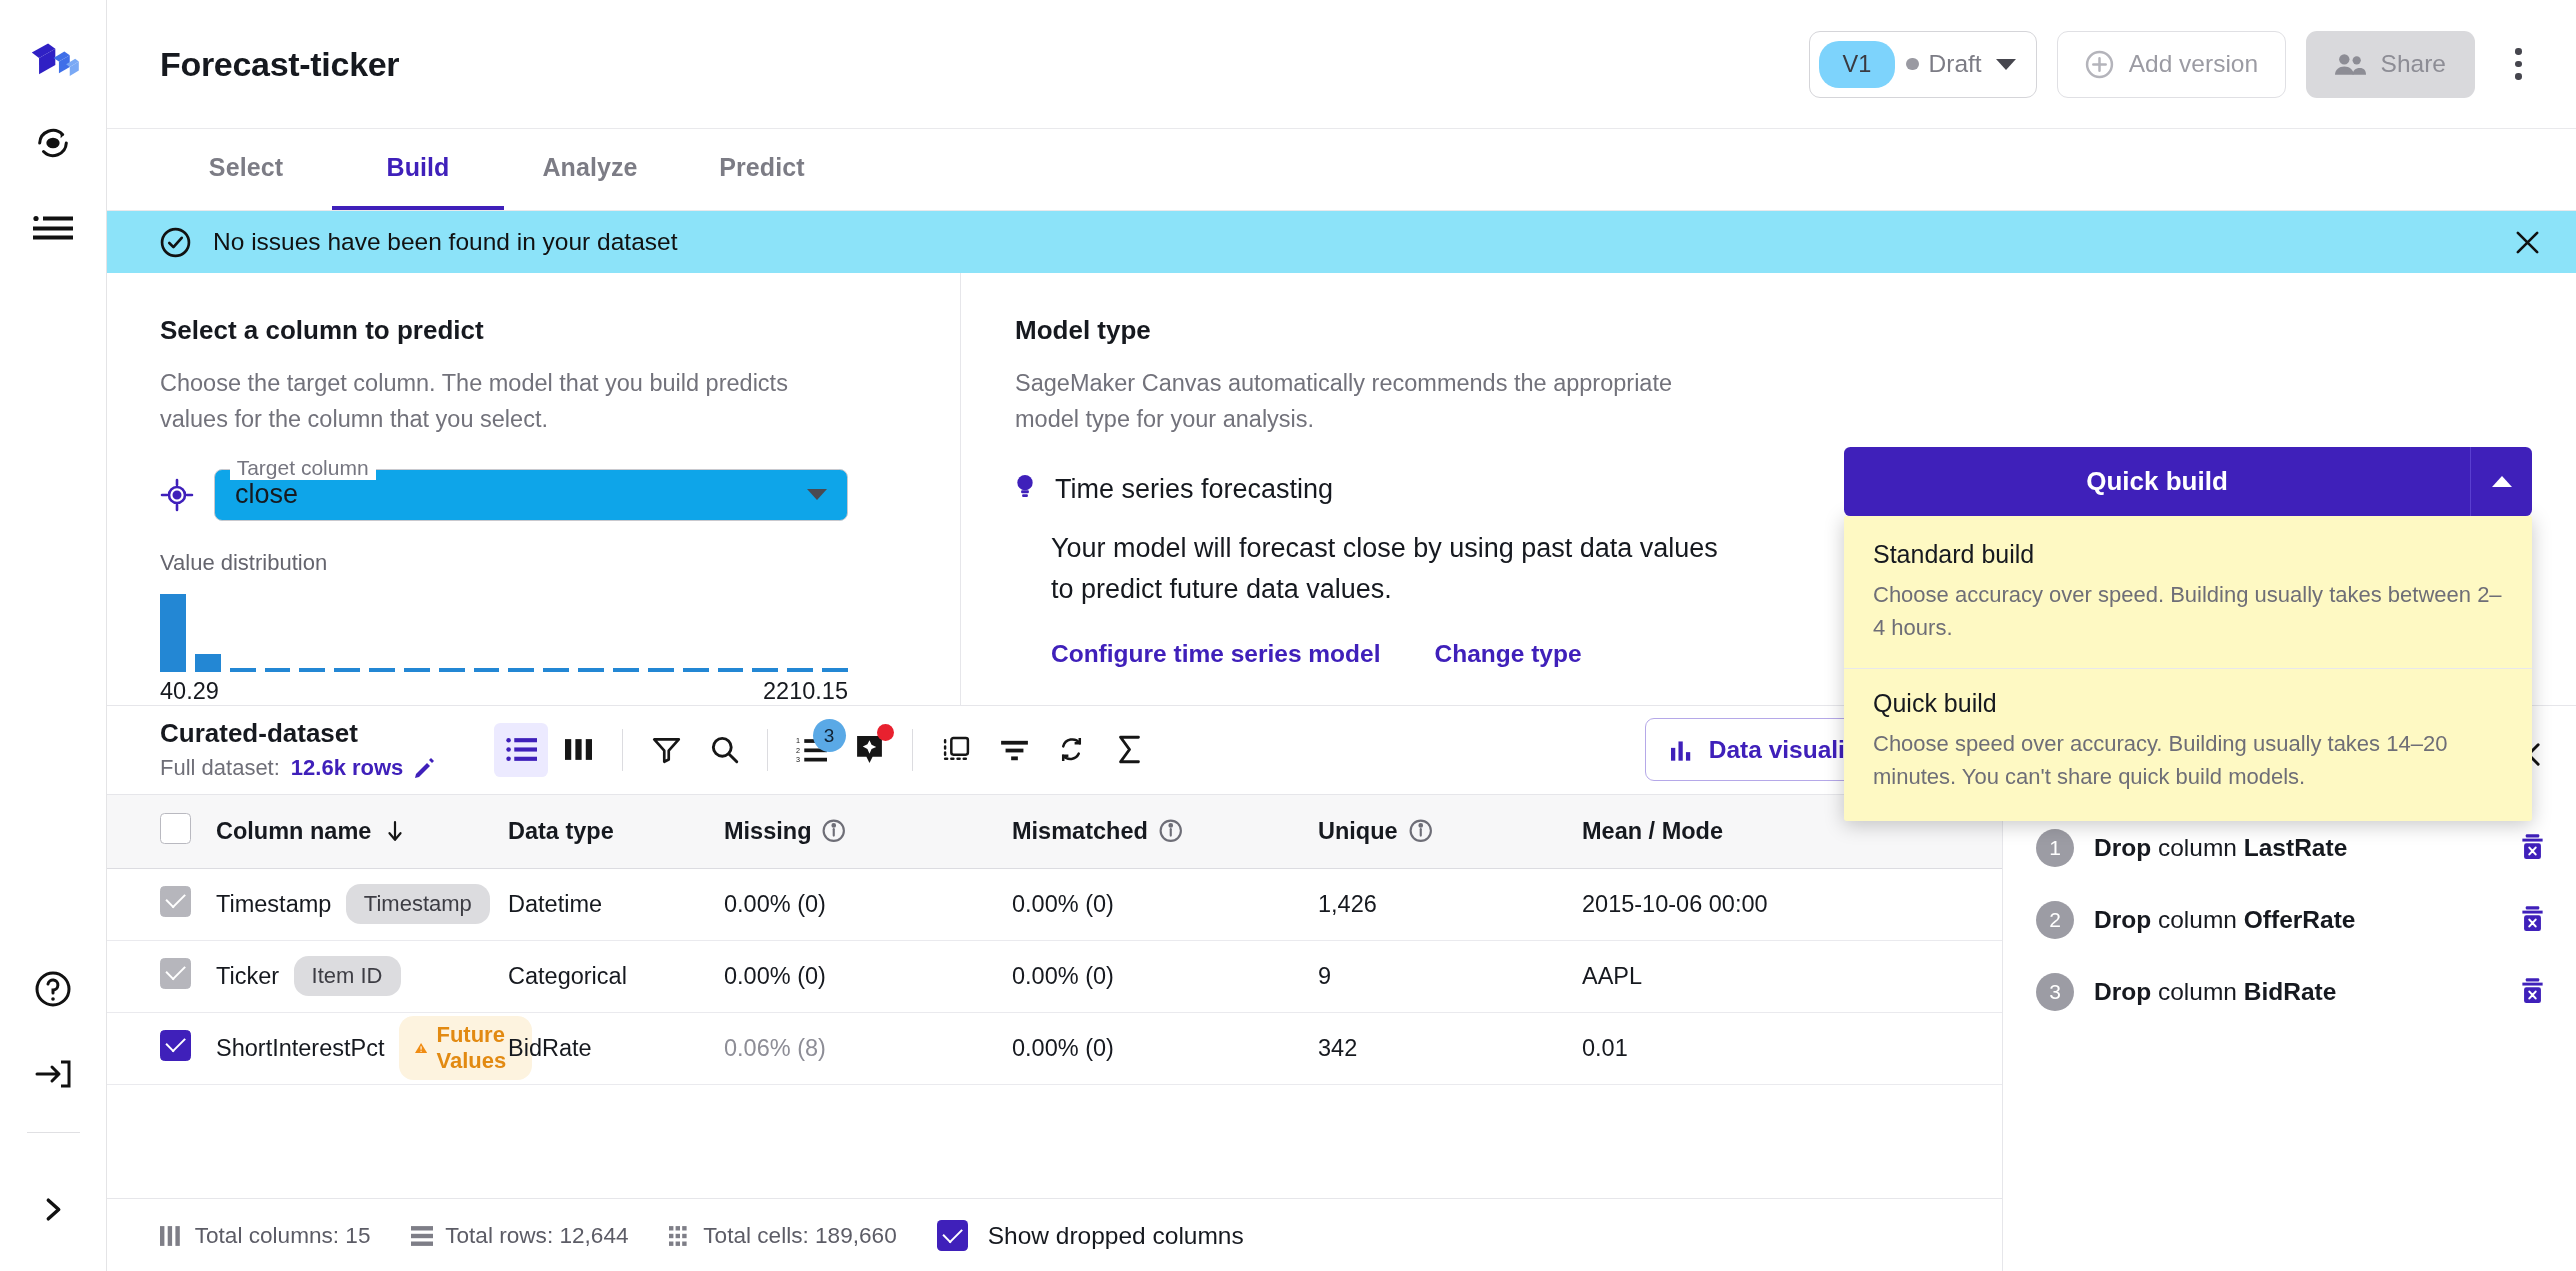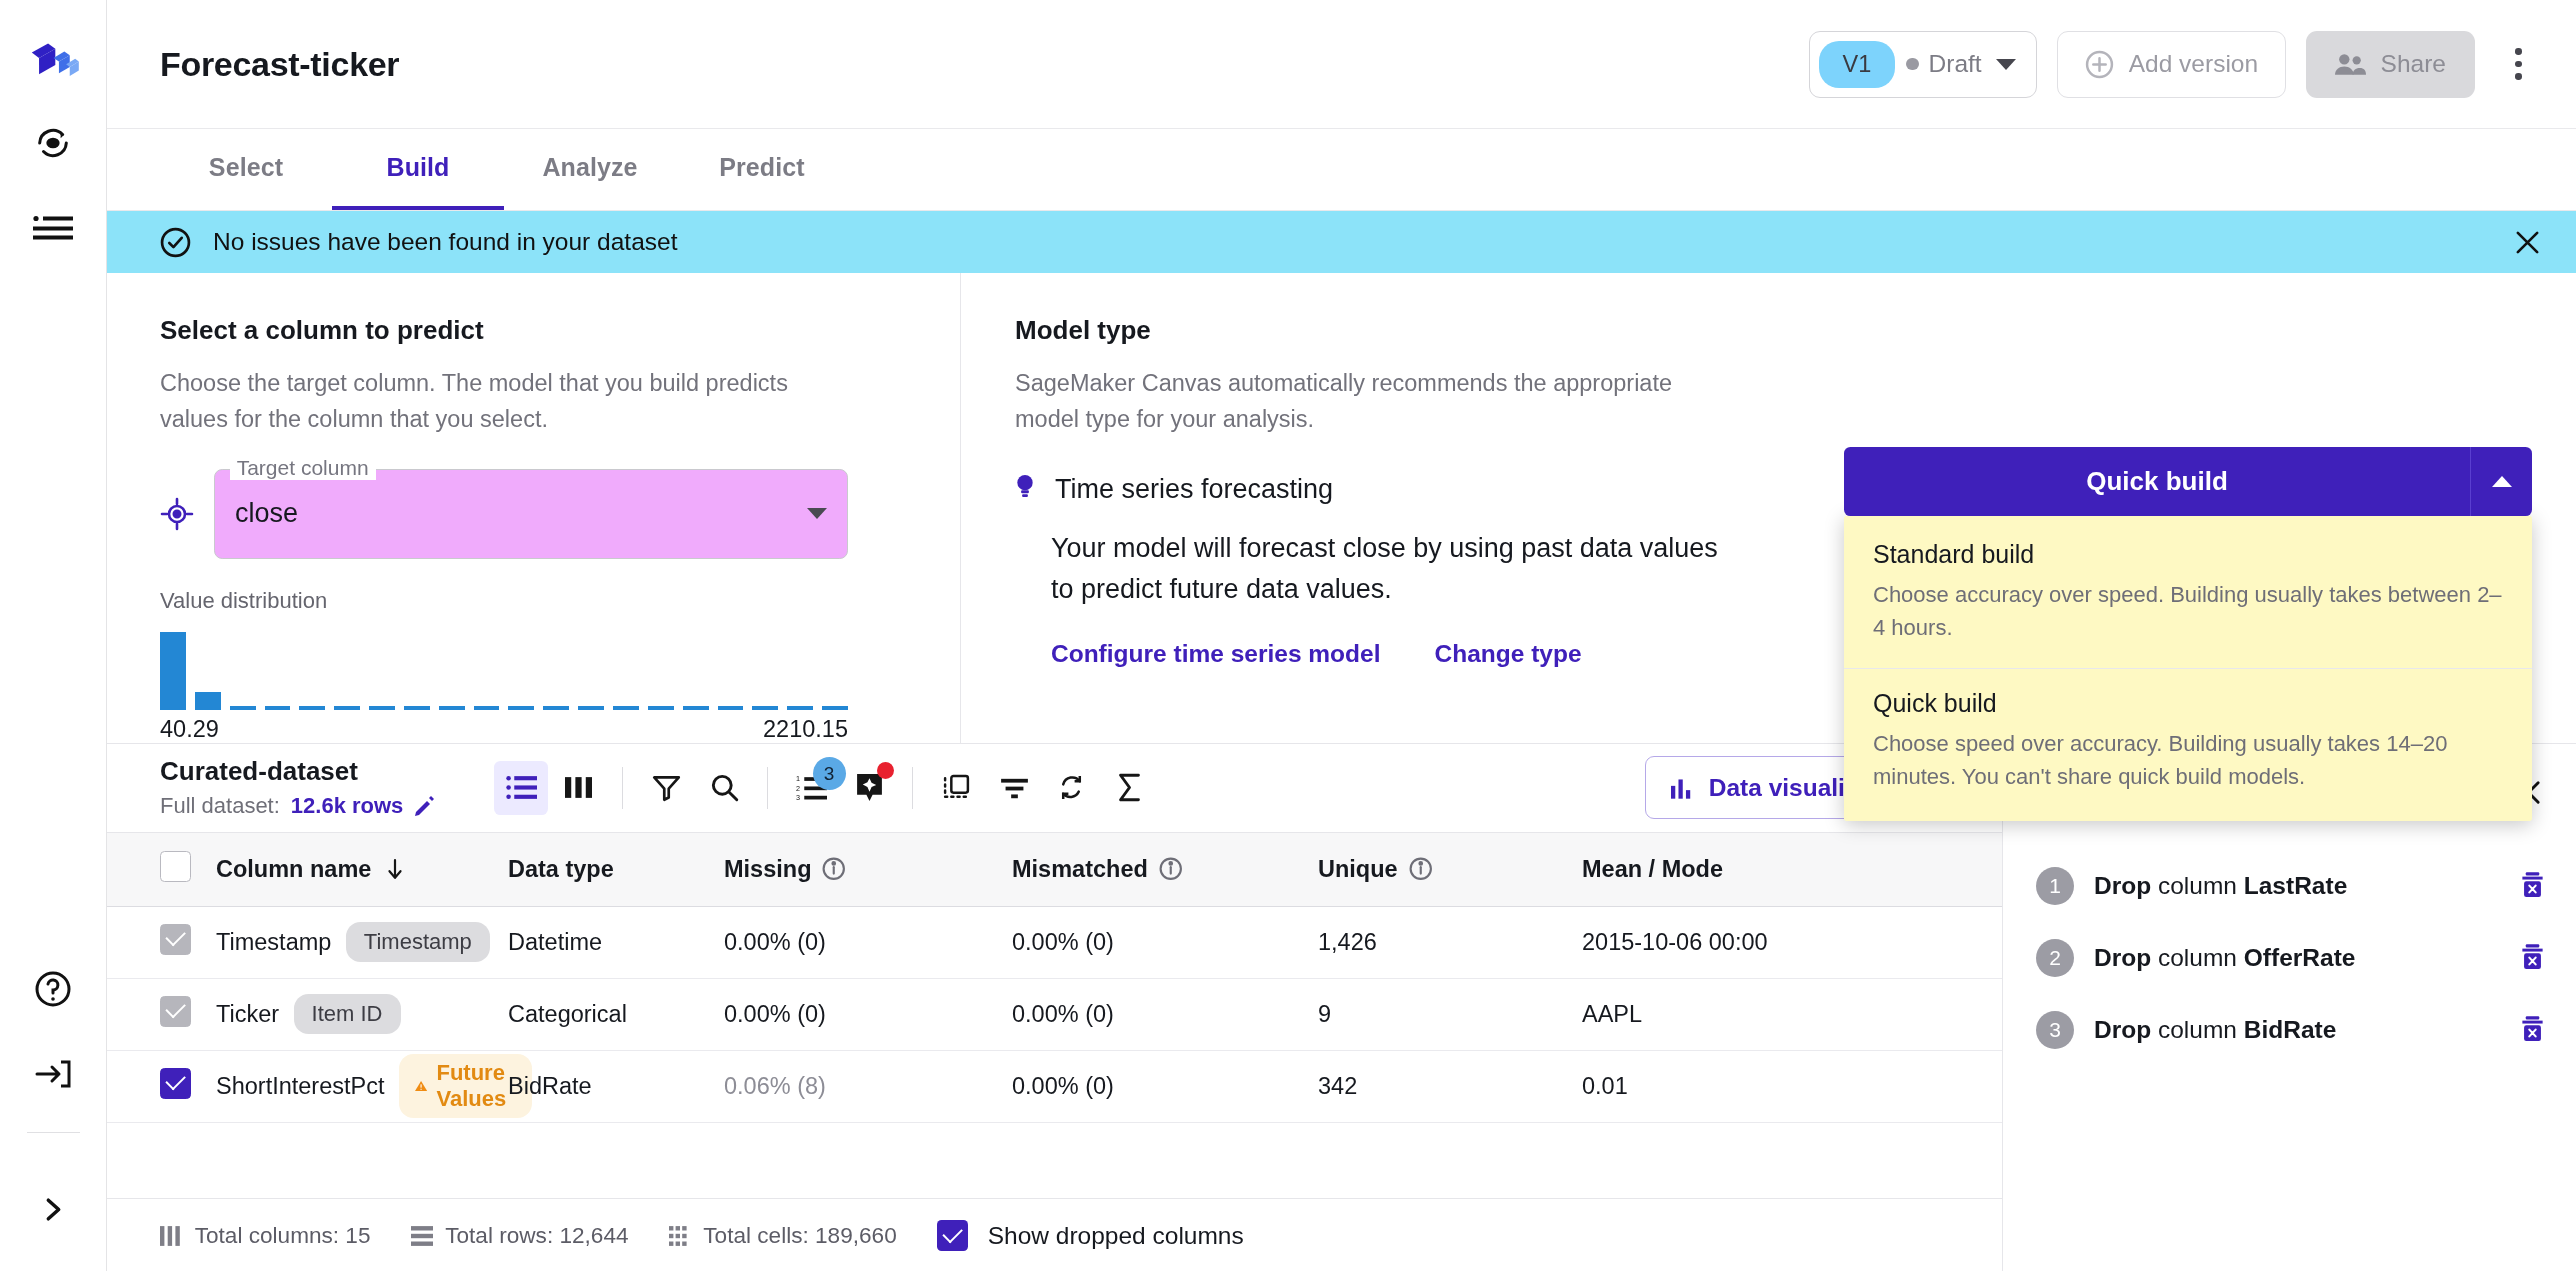--- a/index.html
+++ b/index.html
@@ -90,22 +90,22 @@
   
   .upper { flex: 0 0 310px; display: flex; position: relative; background: #fff; }
   .col-predict { width: 815px; padding: 42px 0 0 53px; }
   .col-model { flex: 1; padding: 42px 0 0 54px; border-left: 0.9px solid #e6e6ea;
      margin-left: 38px; position: relative; }
   .sec-h { font-size: 26px; font-weight: bold; color: #16191f; margin-bottom: 20px; }
   .sec-p { font-size: 23.5px; color: #72727b; line-height: 1.53; max-width: 670px; }
 
   .target-row { display: flex; align-items: center; gap: 20px; margin-top: 31px; }
   .target-field {
-    position: relative; width: 634px; height: 90px; border: 0.9px solid #c9c9ce;
-    border-radius: 8.2px; display: flex; align-items: center; padding: 0 20px; background: #f0abfc;
+    position: relative; width: 634px; height: 52px; border: 0.9px solid #c9c9ce;
+    border-radius: 8.2px; display: flex; align-items: center; padding: 0 20px; background: #0ea5e9;
     cursor: pointer;
   }
   .target-legend {
     position: absolute; top: -13.6px; left: 14.5px; background: #fff; padding: 0 7.2px;
     font-size: 21px; color: #767680;
   }
   .target-val { font-size: 27px; color: #16191f; }
   .target-caret { margin-left: auto; width: 0; height: 0;
     border-left: 10px solid transparent; border-right: 10px solid transparent;
     border-top: 11px solid #4a4a52; }

